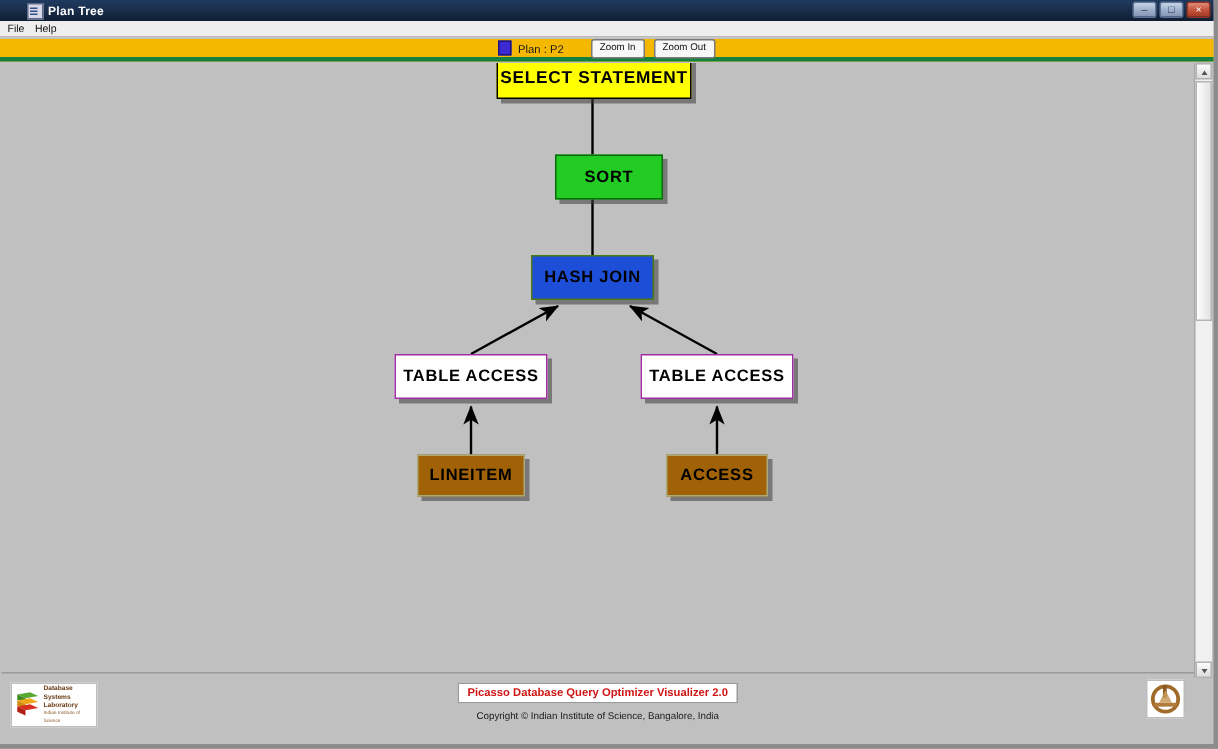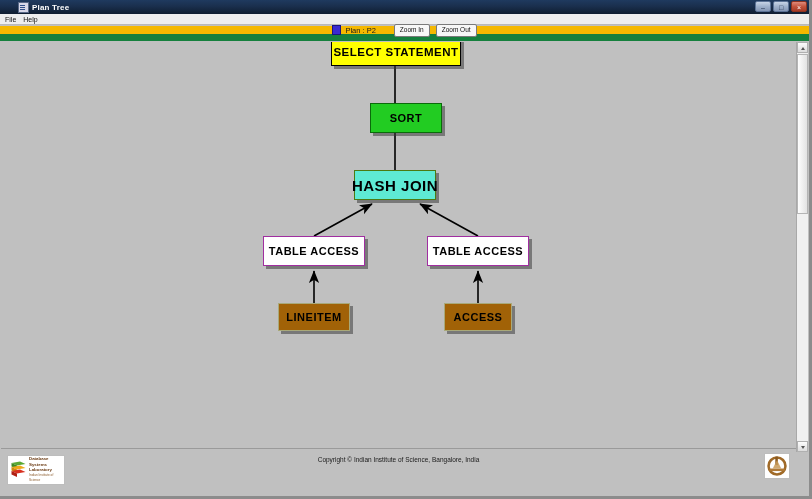--- a/index.html
+++ b/index.html
@@ -104,21 +104,21 @@
     padding: 0 5px 0 2px;
     cursor: default;
   }
 
   
   .toolbar {
     position: absolute;
     left: 0; top: 26px;
     width: 809px; height: 15px;
     background: #f5b800;
-    border-bottom: 7px solid #15803d;
+    border-bottom: 3px solid #15803d;
     display: flex;
     align-items: center;
     justify-content: center;
     gap: 6px;
     box-sizing: border-box;
   }
   .plan-swatch {
     width: 7px; height: 8px;
     background: #3a2ad0;
     border: 1px solid #1a1480;
@@ -206,23 +206,23 @@
     background: #ffff00;
     border-color: #000000;
     font-size: 11.5px;
   }
   .node.sort {
     background: #22cc22;
     border-color: #0a6b0a;
     font-size: 11px;
   }
   .node.hashjoin {
-    background: #5eead4;
+    background: #1d4ed8;
     border-color: #4c7a12;
-    font-size: 15px;
+    font-size: 11px;
   }
   .node.tableaccess {
     background: #ffffff;
     border-color: #a02ea0;
     font-size: 11px;
   }
   .node.relation {
     background: #a16207;
     border-color: #a9a97a;
     font-size: 11px;
@@ -387,20 +387,21 @@
       </svg>
       <div class="dsl-text">
         <span>Database</span><br>
         <span>Systems</span><br>
         <span>Laboratory</span>
         <span class="sub">Indian Institute of Science</span>
       </div>
     </div>
 
     <div class="footer-center">
+      <div class="product-banner">Picasso Database Query Optimizer Visualizer 2.0</div>
       <div class="copyright">Copyright © Indian Institute of Science, Bangalore, India</div>
     </div>
 
     <div class="logo-iisc">
       <svg viewBox="0 0 26 26" width="22" height="22">
         <circle cx="13" cy="13" r="10" fill="none" stroke="#a06a28" stroke-width="3"></circle>
         <rect x="4" y="16" width="18" height="3" fill="#b07a38"></rect>
         <rect x="11" y="2" width="3" height="10" fill="#8a5a20"></rect>
         <path d="M8 16 L13 6 L18 16 Z" fill="#c89a58" opacity="0.85"></path>
       </svg>

